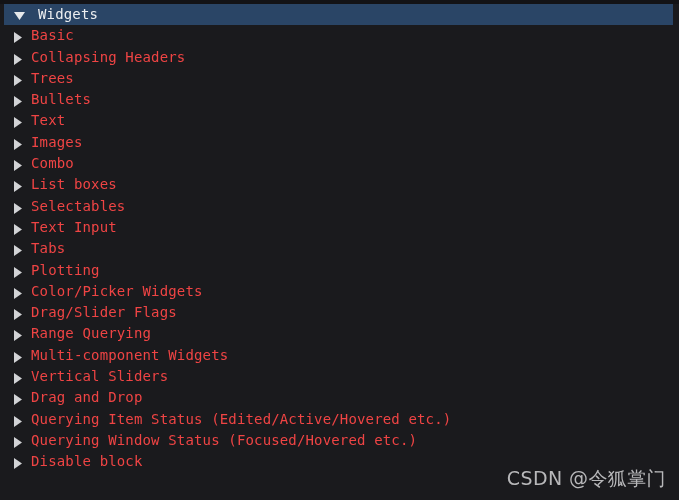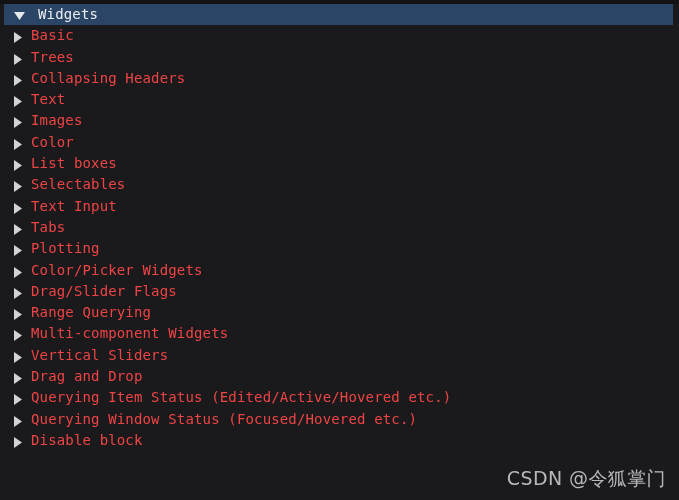--- a/index.html
+++ b/index.html
@@ -146,32 +146,40 @@
       </span>
       <span class="tree-label">Basic</span>
     </div>
 
     <div class="tree-row">
       <span class="tree-arrow">
         <svg class="arrow-closed" width="8" height="11" viewBox="0 0 8 11" xmlns="http://www.w3.org/2000/svg">
             <polygon points="0,0 8,5.5 0,11" fill="#d2d3d6"></polygon>
           </svg>
       </span>
+      <span class="tree-label">Collapsing Headers</span>
+    </div>
+
+    <div class="tree-row">
+      <span class="tree-arrow">
+        <svg class="arrow-closed" width="8" height="11" viewBox="0 0 8 11" xmlns="http://www.w3.org/2000/svg">
+            <polygon points="0,0 8,5.5 0,11" fill="#d2d3d6"></polygon>
+          </svg>
+      </span>
       <span class="tree-label">Trees</span>
     </div>
 
     <div class="tree-row">
       <span class="tree-arrow">
         <svg class="arrow-closed" width="8" height="11" viewBox="0 0 8 11" xmlns="http://www.w3.org/2000/svg">
             <polygon points="0,0 8,5.5 0,11" fill="#d2d3d6"></polygon>
           </svg>
       </span>
-      <span class="tree-label">Collapsing Headers</span>
-    </div>
-
+      <span class="tree-label">Bullets</span>
+    </div>
 
     <div class="tree-row">
       <span class="tree-arrow">
         <svg class="arrow-closed" width="8" height="11" viewBox="0 0 8 11" xmlns="http://www.w3.org/2000/svg">
             <polygon points="0,0 8,5.5 0,11" fill="#d2d3d6"></polygon>
           </svg>
       </span>
       <span class="tree-label">Text</span>
     </div>
 
@@ -183,21 +191,21 @@
       </span>
       <span class="tree-label">Images</span>
     </div>
 
     <div class="tree-row">
       <span class="tree-arrow">
         <svg class="arrow-closed" width="8" height="11" viewBox="0 0 8 11" xmlns="http://www.w3.org/2000/svg">
             <polygon points="0,0 8,5.5 0,11" fill="#d2d3d6"></polygon>
           </svg>
       </span>
-      <span class="tree-label">Color</span>
+      <span class="tree-label">Combo</span>
     </div>
 
     <div class="tree-row">
       <span class="tree-arrow">
         <svg class="arrow-closed" width="8" height="11" viewBox="0 0 8 11" xmlns="http://www.w3.org/2000/svg">
             <polygon points="0,0 8,5.5 0,11" fill="#d2d3d6"></polygon>
           </svg>
       </span>
       <span class="tree-label">List boxes</span>
     </div>

